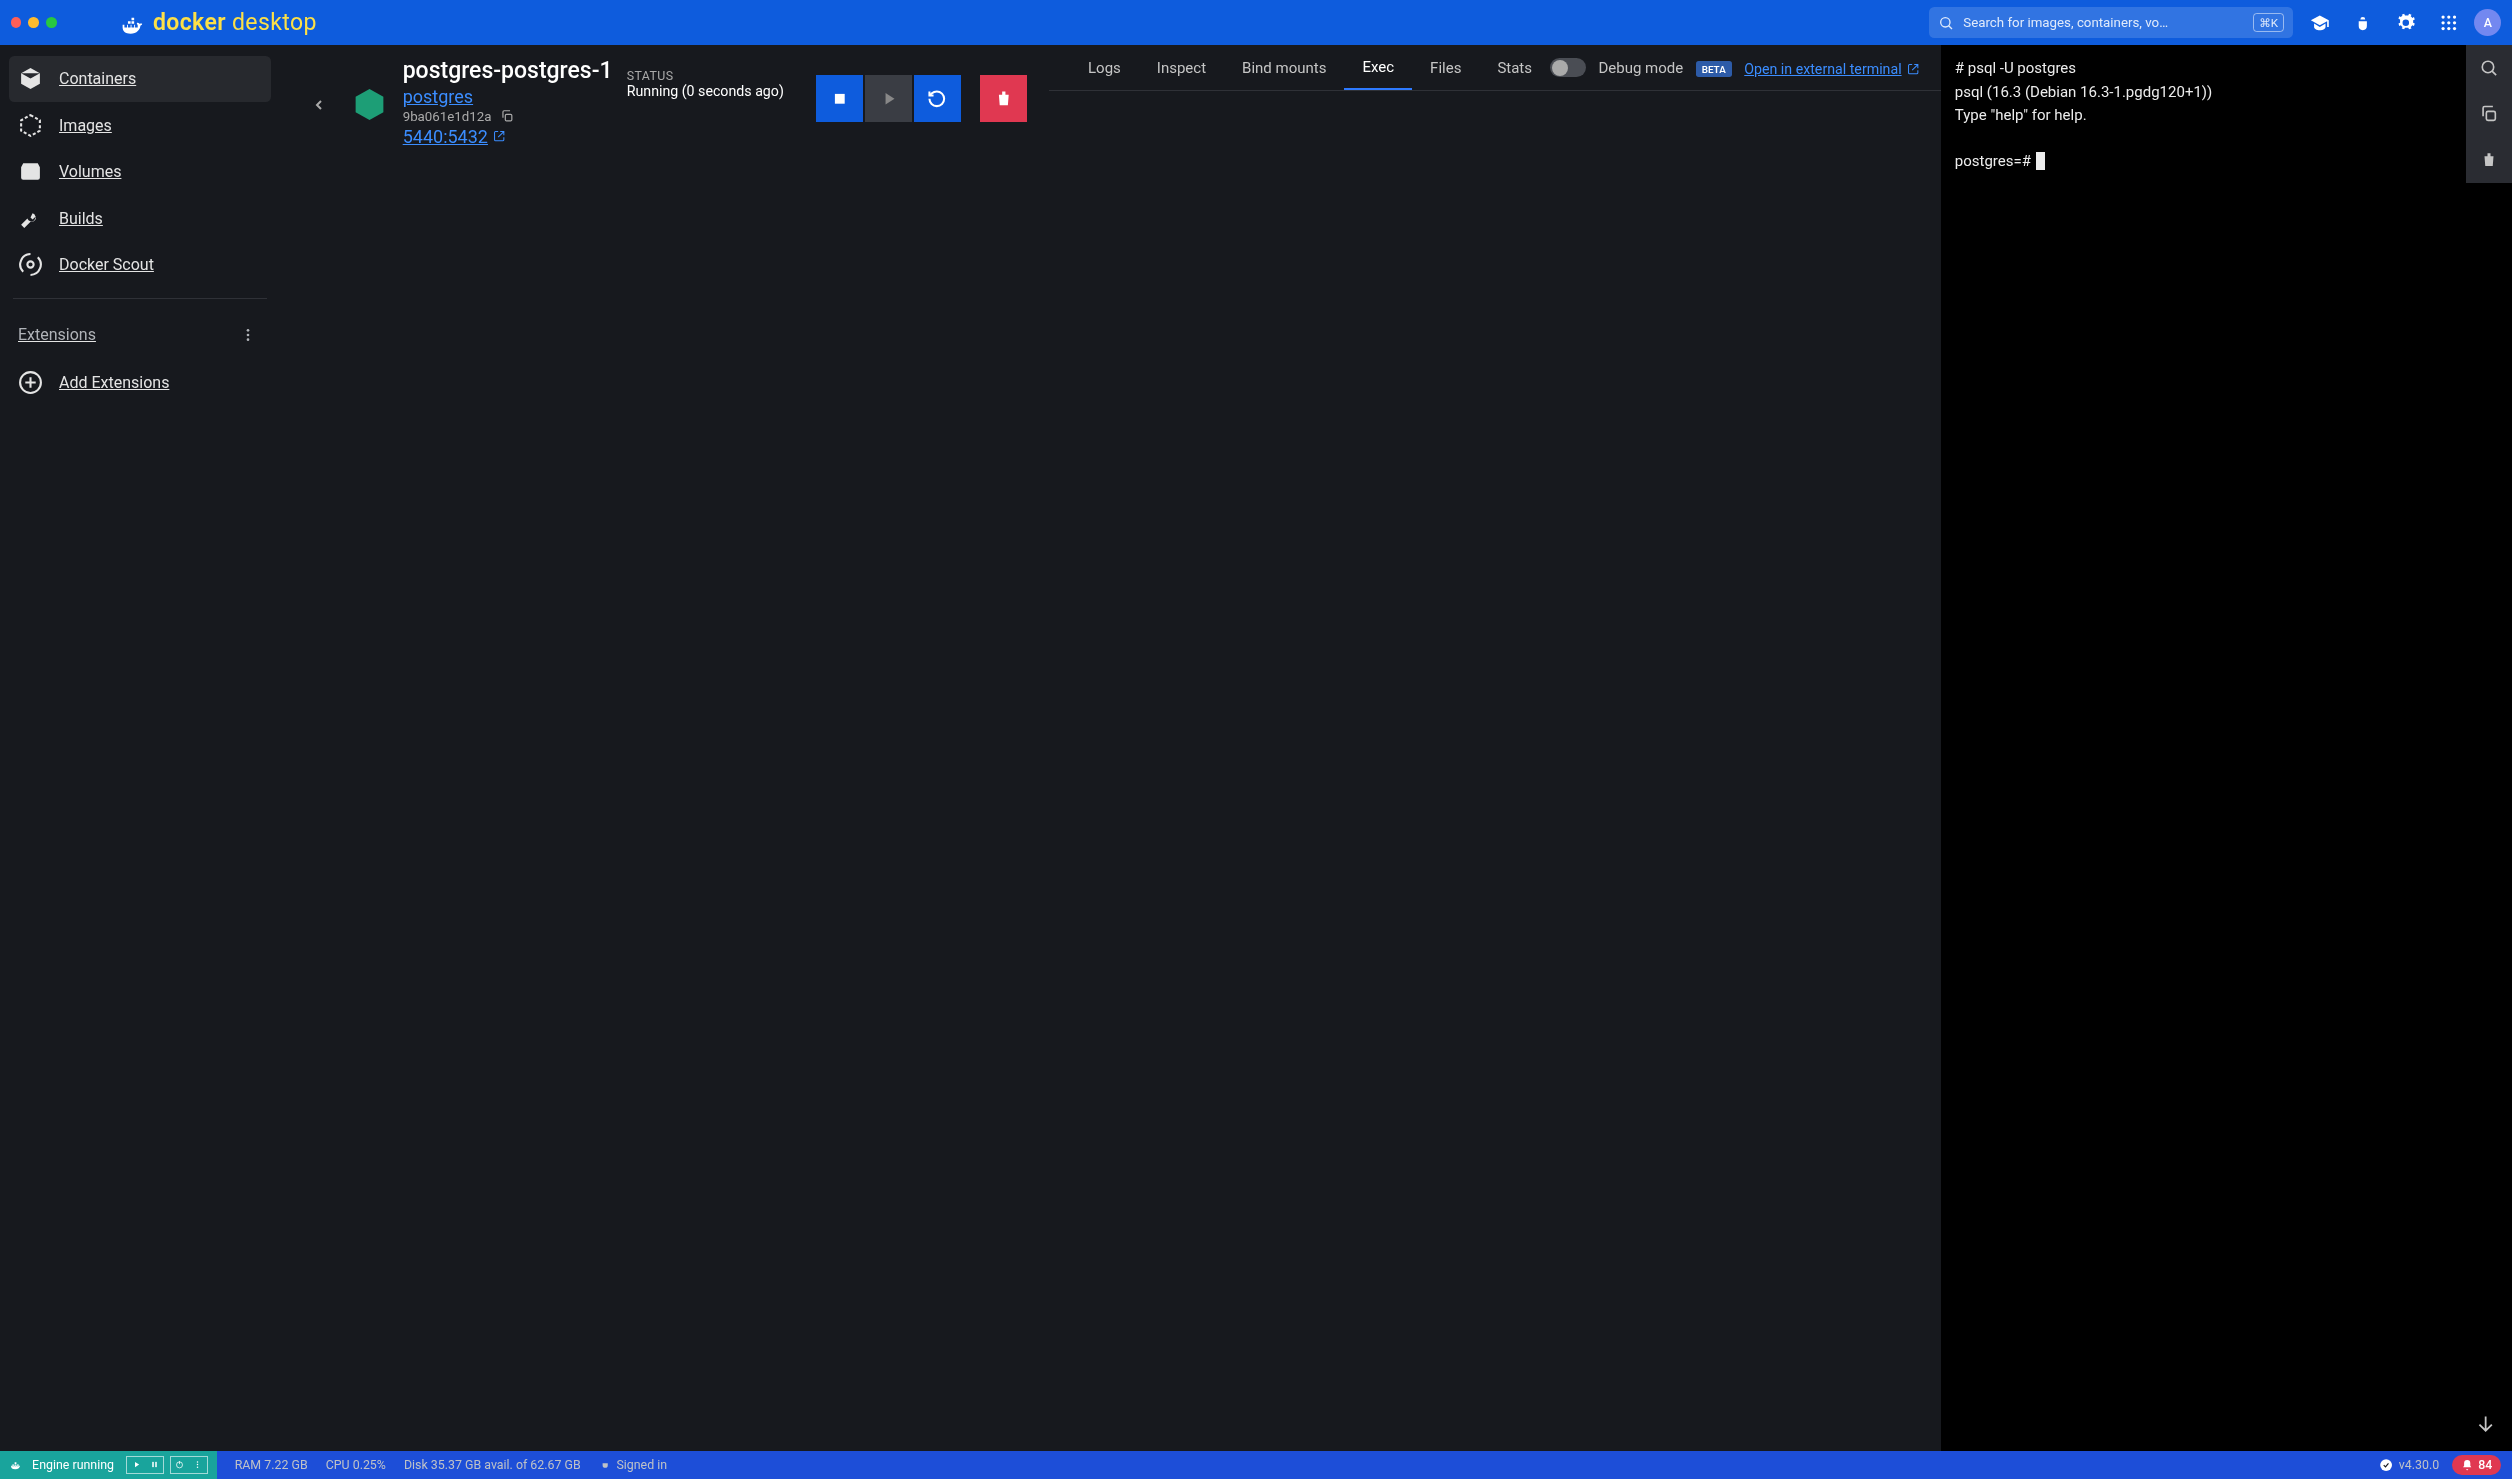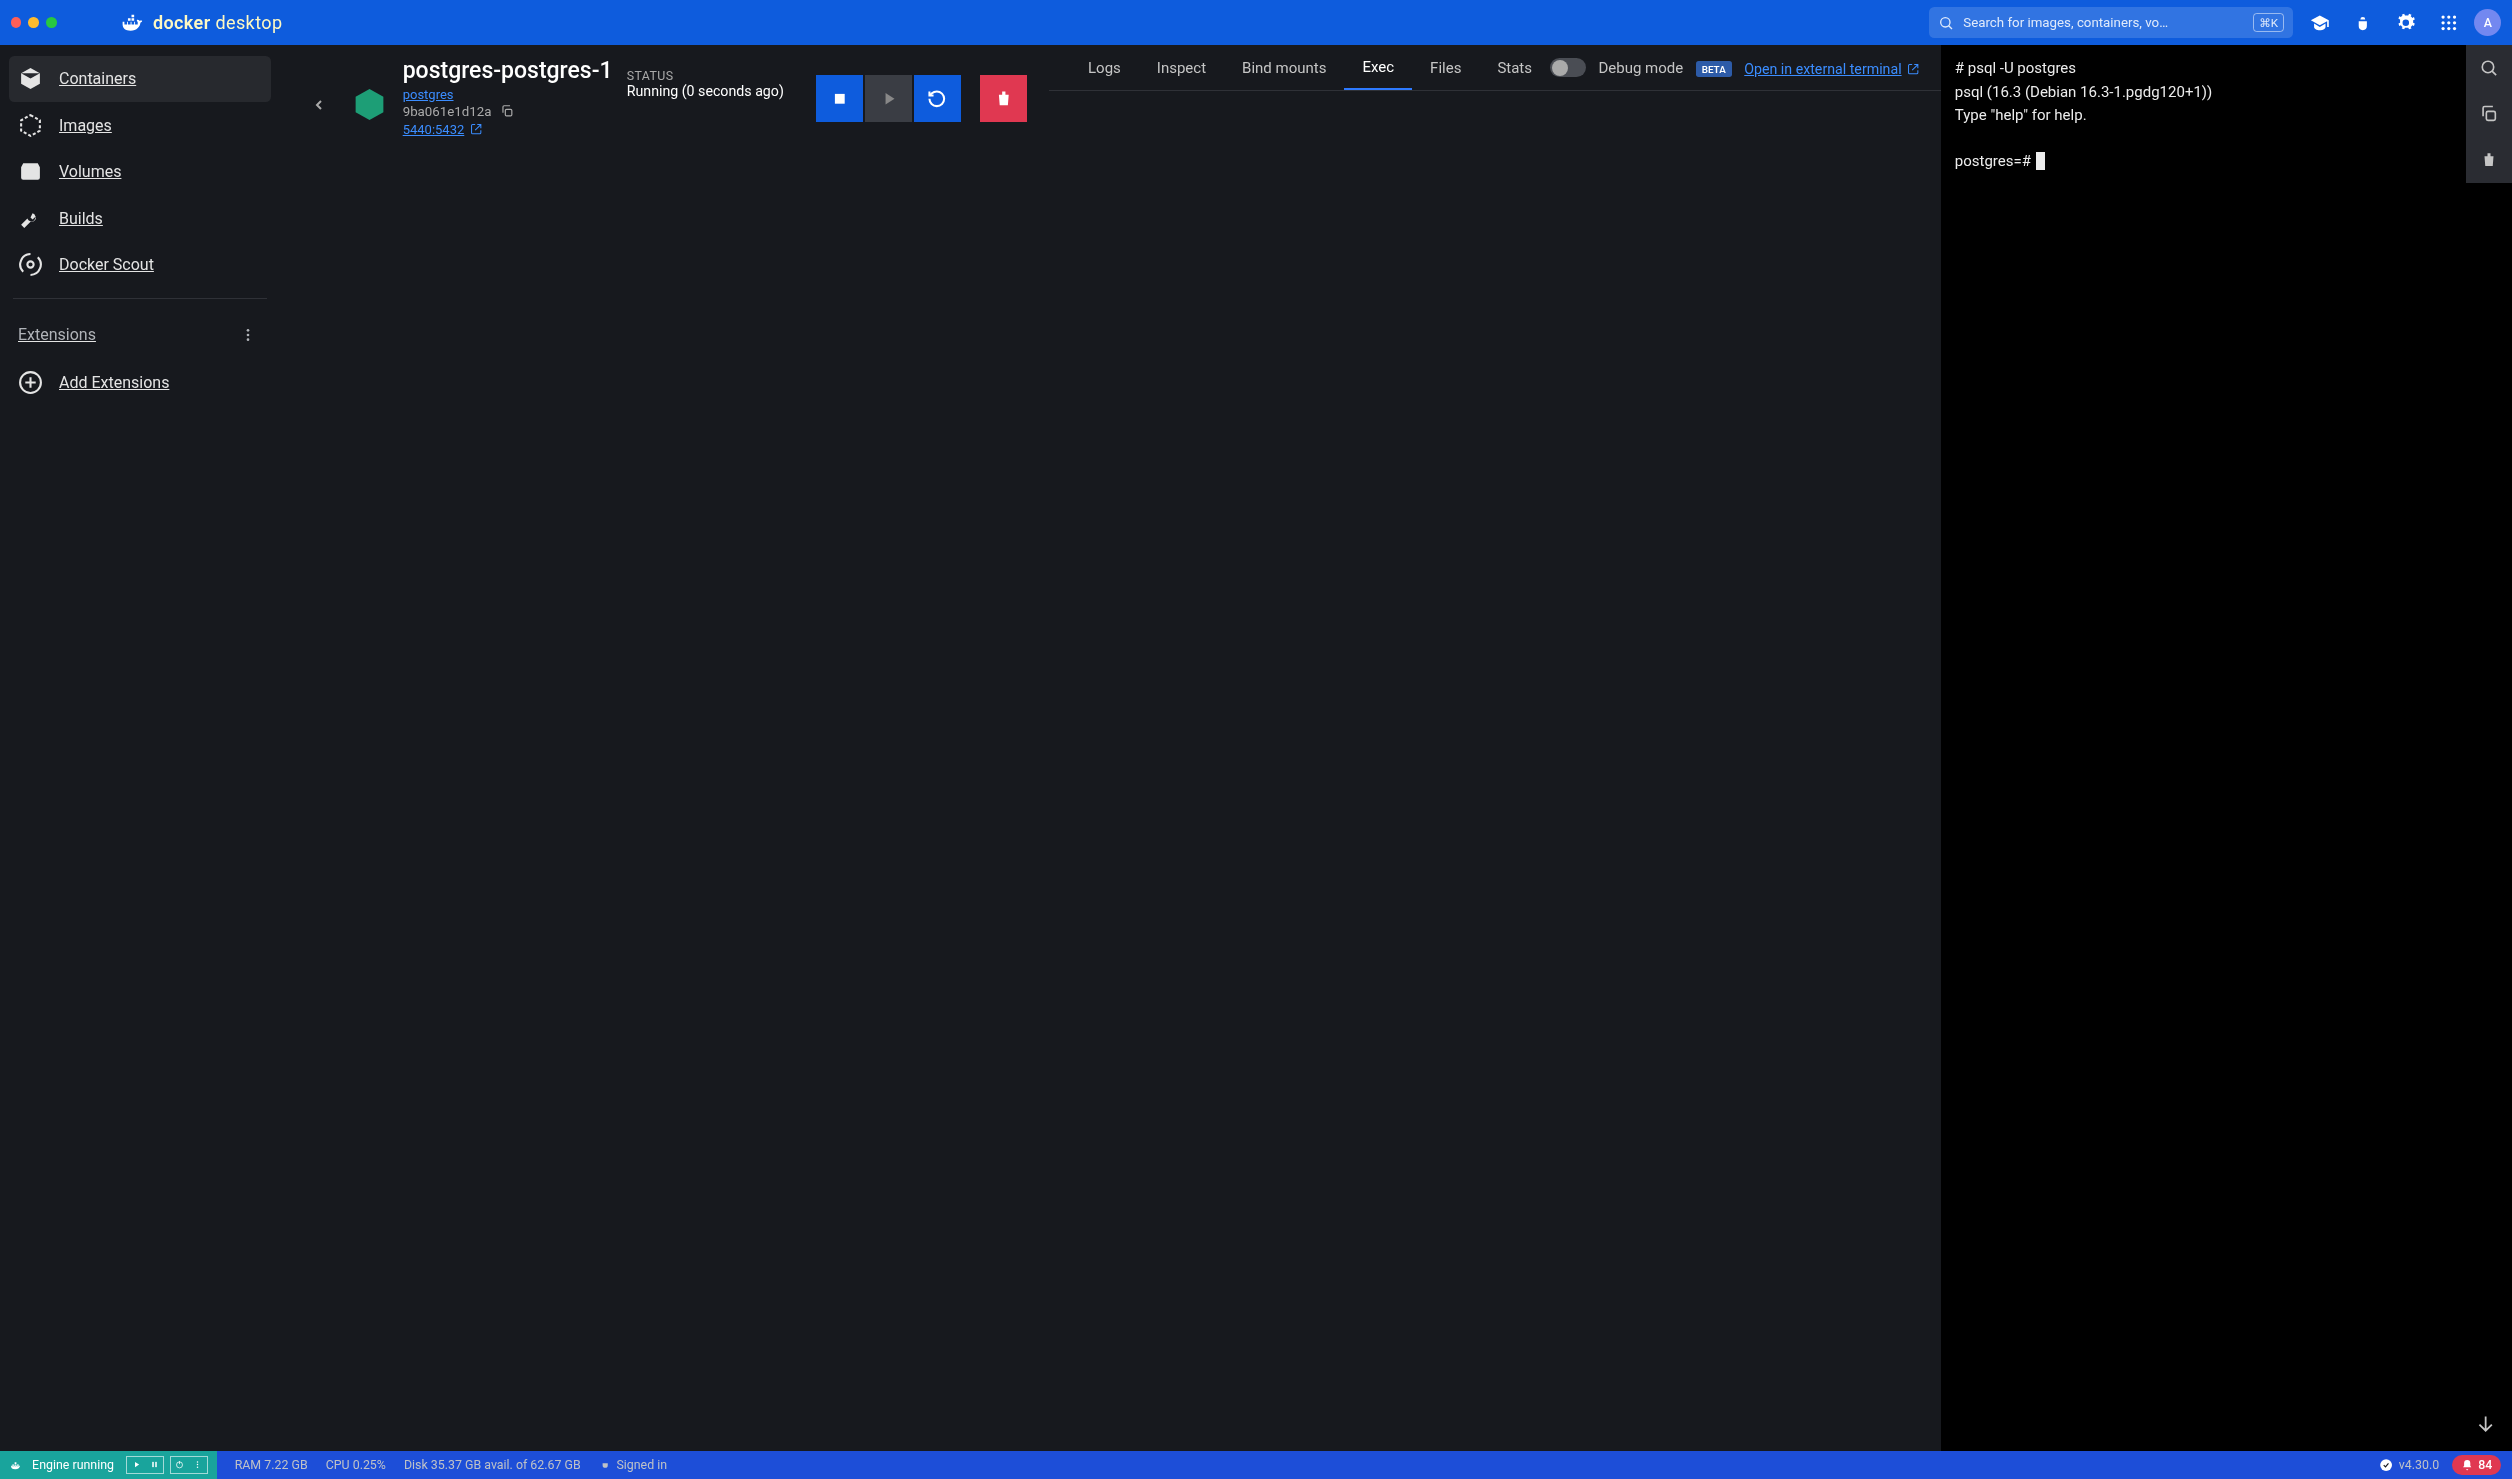--- a/index.html
+++ b/index.html
@@ -4,21 +4,21 @@
   <style>
     * { margin: 0; padding: 0; box-sizing: border-box; font-family: -apple-system, BlinkMacSystemFont, "Segoe UI", Roboto, sans-serif; }
     html, body { width: 100%; height: 100%; background: #17191e; color: #e4e4e4; overflow: hidden; }
     
     .titlebar { height: 45px; background: #0e5cdd; display: flex; align-items: center; padding: 0 10.7px; }
     .traffic-lights { display: flex; gap: 7.1px; margin-right: 62px; }
     .tl-dot { width: 10.7px; height: 10.7px; border-radius: 50%; }
     .tl-close { background: #ff5f57; }
     .tl-min { background: #febc2e; }
     .tl-max { background: #28c840; }
-    .brand { display: flex; align-items: flex-start; gap: 9px; color: #fef9c3; font-size: 18px; }
+    .brand { display: flex; align-items: flex-end; gap: 9px; color: #fde047; font-size: 23px; }
     .brand svg { width: 25px; height: 21.3px; }
     .brand-text { font-weight: 400; letter-spacing: 0.4px; }
     .brand-text strong { font-weight: 600; }
     .titlebar-right { margin-left: auto; display: flex; align-items: center; gap: 9px; }
     .search-box { display: flex; align-items: center; background: rgba(255,255,255,0.15); border-radius: 5.3px; padding: 5.3px 9px; width: 364px; color: rgba(255,255,255,0.85); font-size: 13.3px; }
     .search-box svg { width: 16px; height: 16px; margin-right: 9px; flex-shrink:0; }
     .search-placeholder { flex: 1; white-space: nowrap; overflow: hidden; text-overflow: ellipsis; }
     .kbd { border: 0.9px solid rgba(255,255,255,0.5); border-radius: 3.6px; padding: 1.8px 5.3px; font-size: 11.6px; margin-left: 7.1px; flex-shrink:0;}
     .titlebar-icon { width: 34px; height: 34px; display: flex; align-items: center; justify-content: center; color: #fff; cursor: pointer; }
     .titlebar-icon svg { width: 19.6px; height: 19.6px; }
@@ -33,21 +33,21 @@
     .sidebar-divider { height: 0.9px; background: #2f3137; margin: 10.7px 3.6px; }
     .ext-header { display: flex; align-items: center; justify-content: space-between; padding: 10.7px 9px; font-size: 16px; color: #b0b3b8; }
     .ext-more { width: 28.4px; height: 28.4px; display: flex; align-items: center; justify-content: center; cursor: pointer; }
     
     .main { flex: 1; background: #17191e; display: flex; flex-direction: row; position: relative; }
     
     .detail-header { padding: 12.4px 21.3px 9px 21.3px; display: flex; align-items: flex-start; gap: 14.2px; }
     .back-btn { width: 36px; height: 36px; display:flex; align-items:center; justify-content:center; margin-top: 30px; cursor:pointer; color:#aaa;}
     .container-icon-hex { width: 37px; height: 37px; margin-top: 28.4px; }
     .detail-info h1 { font-size: 23px; font-weight: 500; color: #fff; margin-bottom: 1.8px; }
-    .link-text { color: #3b8dff; text-decoration: underline; font-size: 13px; cursor: pointer; display: inline-flex; align-items: center; gap: 5.3px; }
+    .link-text { color: #3b8dff; text-decoration: underline; font-size: 18px; cursor: pointer; display: inline-flex; align-items: center; gap: 5.3px; }
     .hash-row { display: flex; align-items: center; gap: 9px; color: #aaa; font-family: monospace; font-size: 13.3px; margin: 1.8px 0;}
     .copy-ico { width:14.2px; height:14.2px; cursor:pointer; color:#aaa;}
     
     .status-block { margin-left: auto; margin-top: 10.7px; }
     .status-label { font-size: 12.4px; color: #aaa; letter-spacing: 0.4px; }
     .status-value { font-size: 14.2px; color: #fff; }
     
     .action-buttons { display: flex; gap: 1.8px; margin-left: 18px; margin-top: 18px; }
     .action-btn { width: 47px; height: 47px; display: flex; align-items: center; justify-content: center; cursor: pointer; }
     .action-btn.blue { background: #0e5cdd; color: #fff; }

